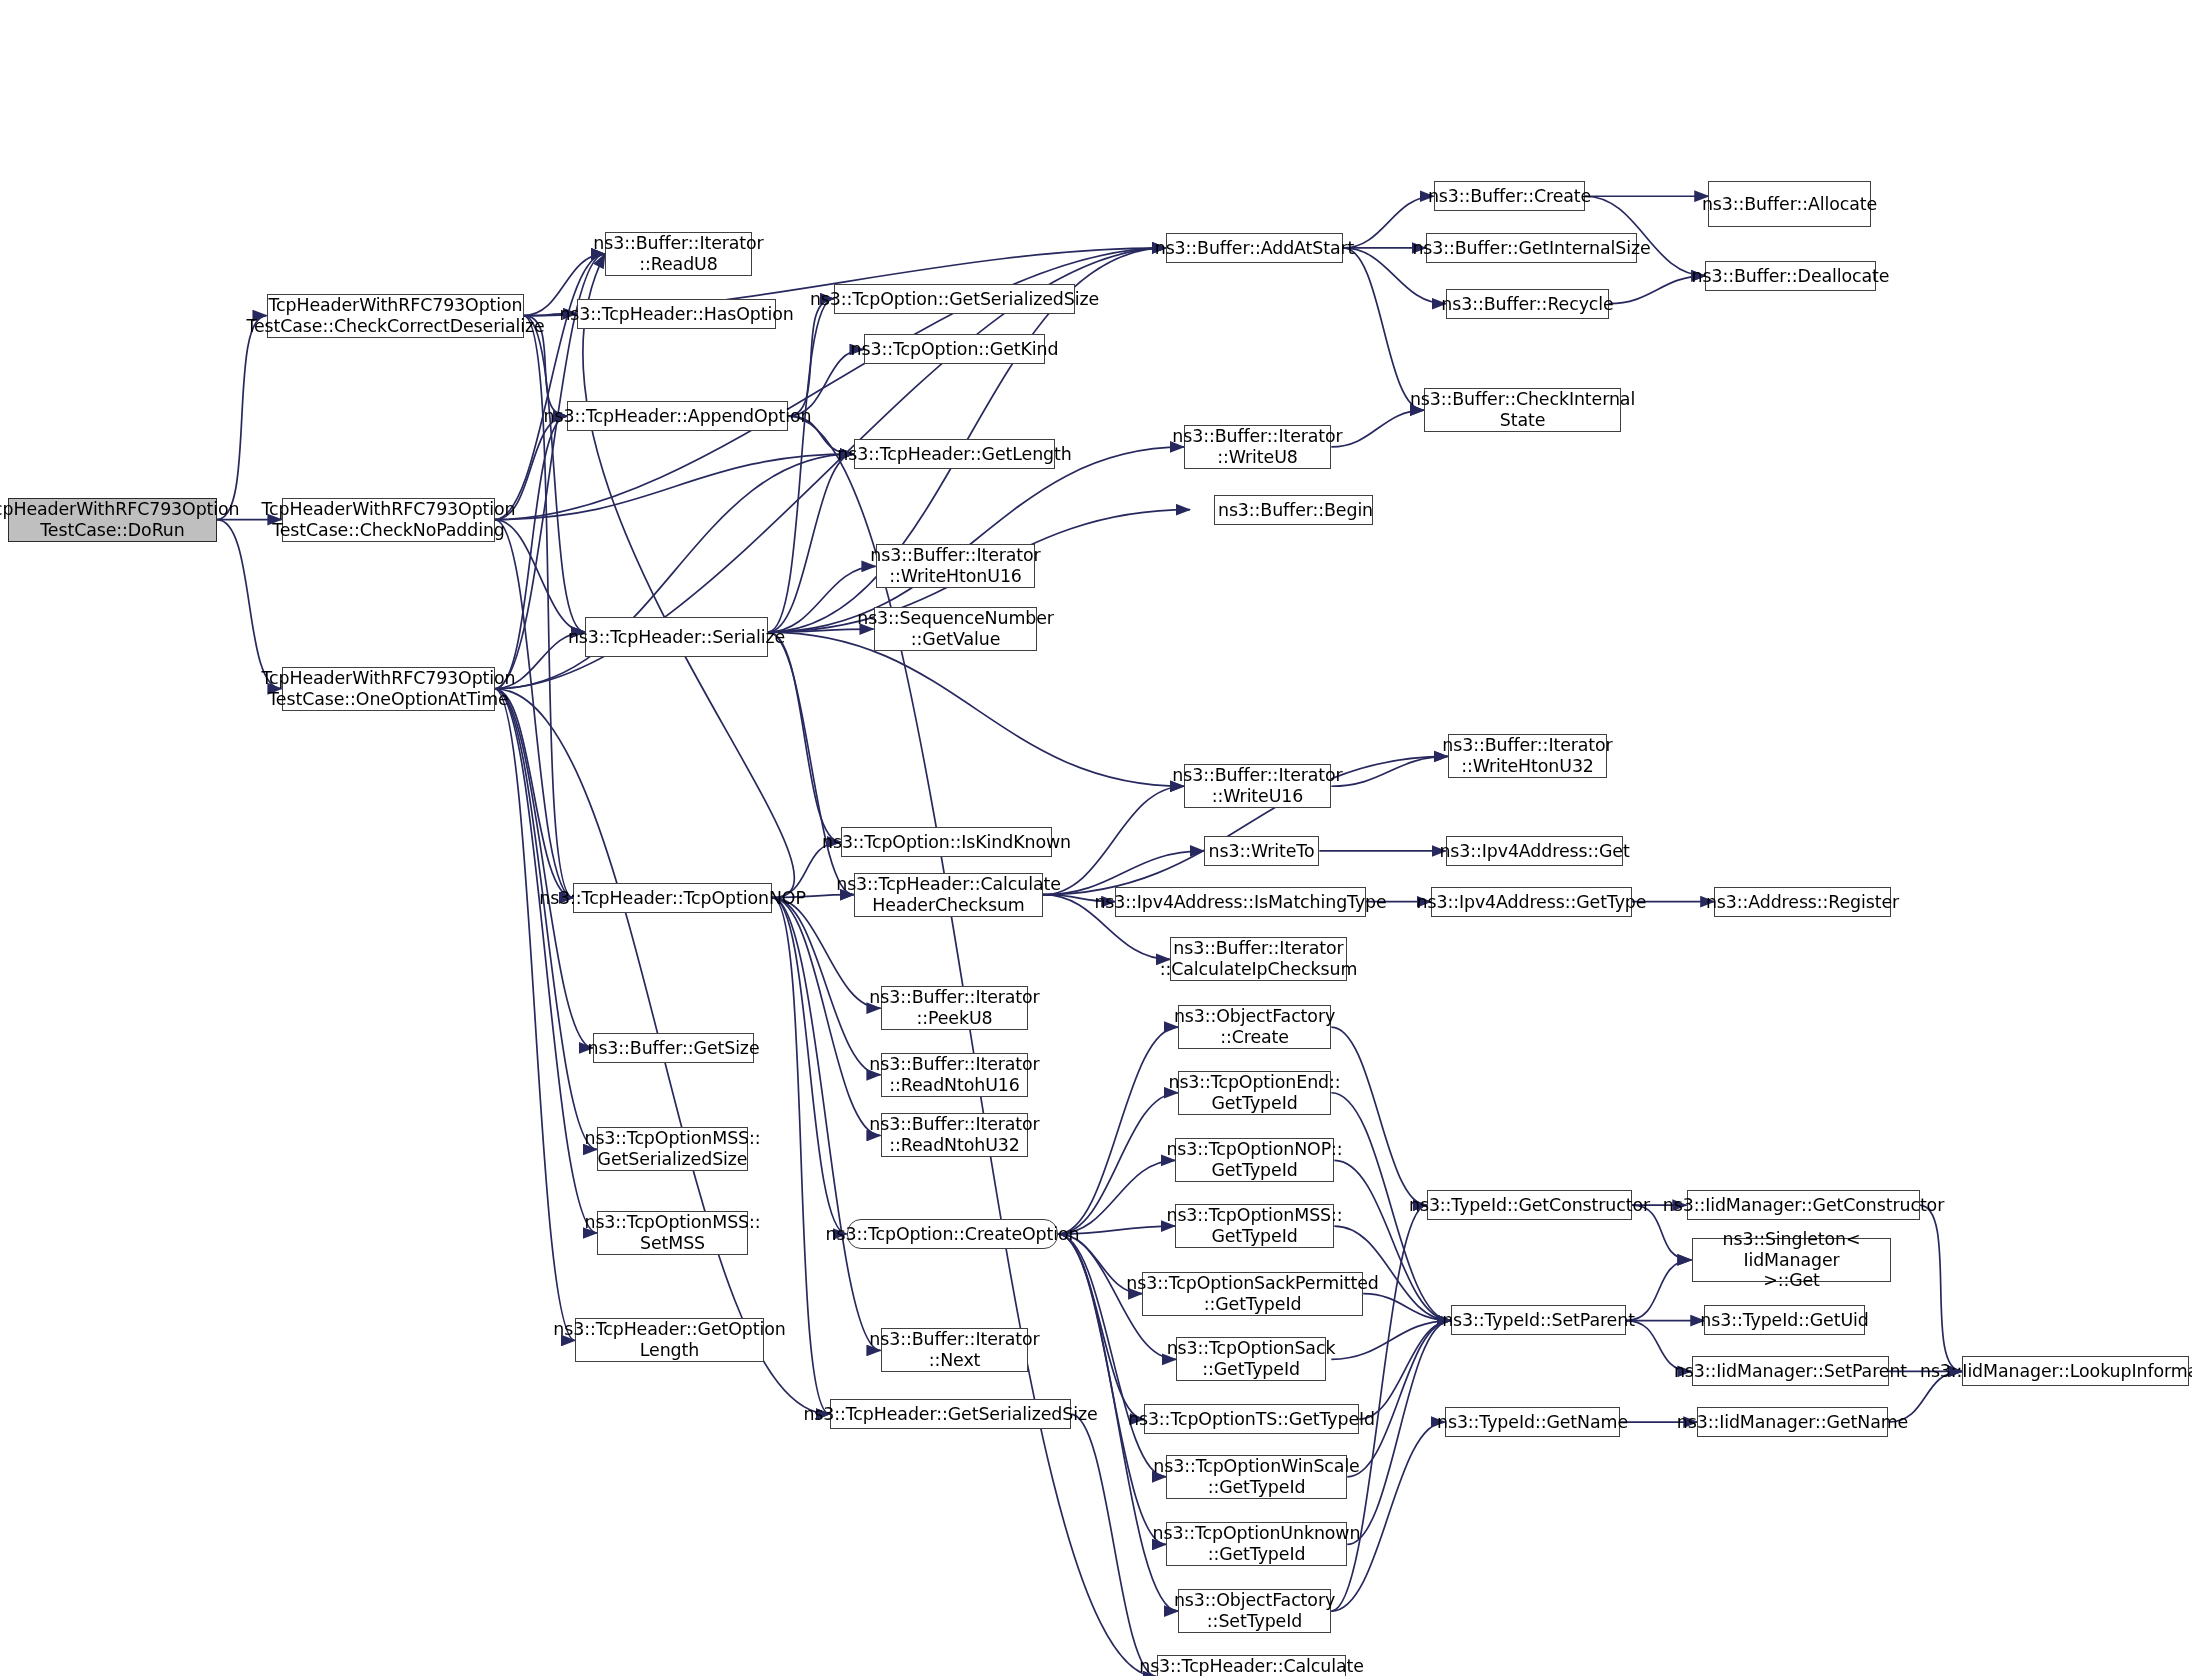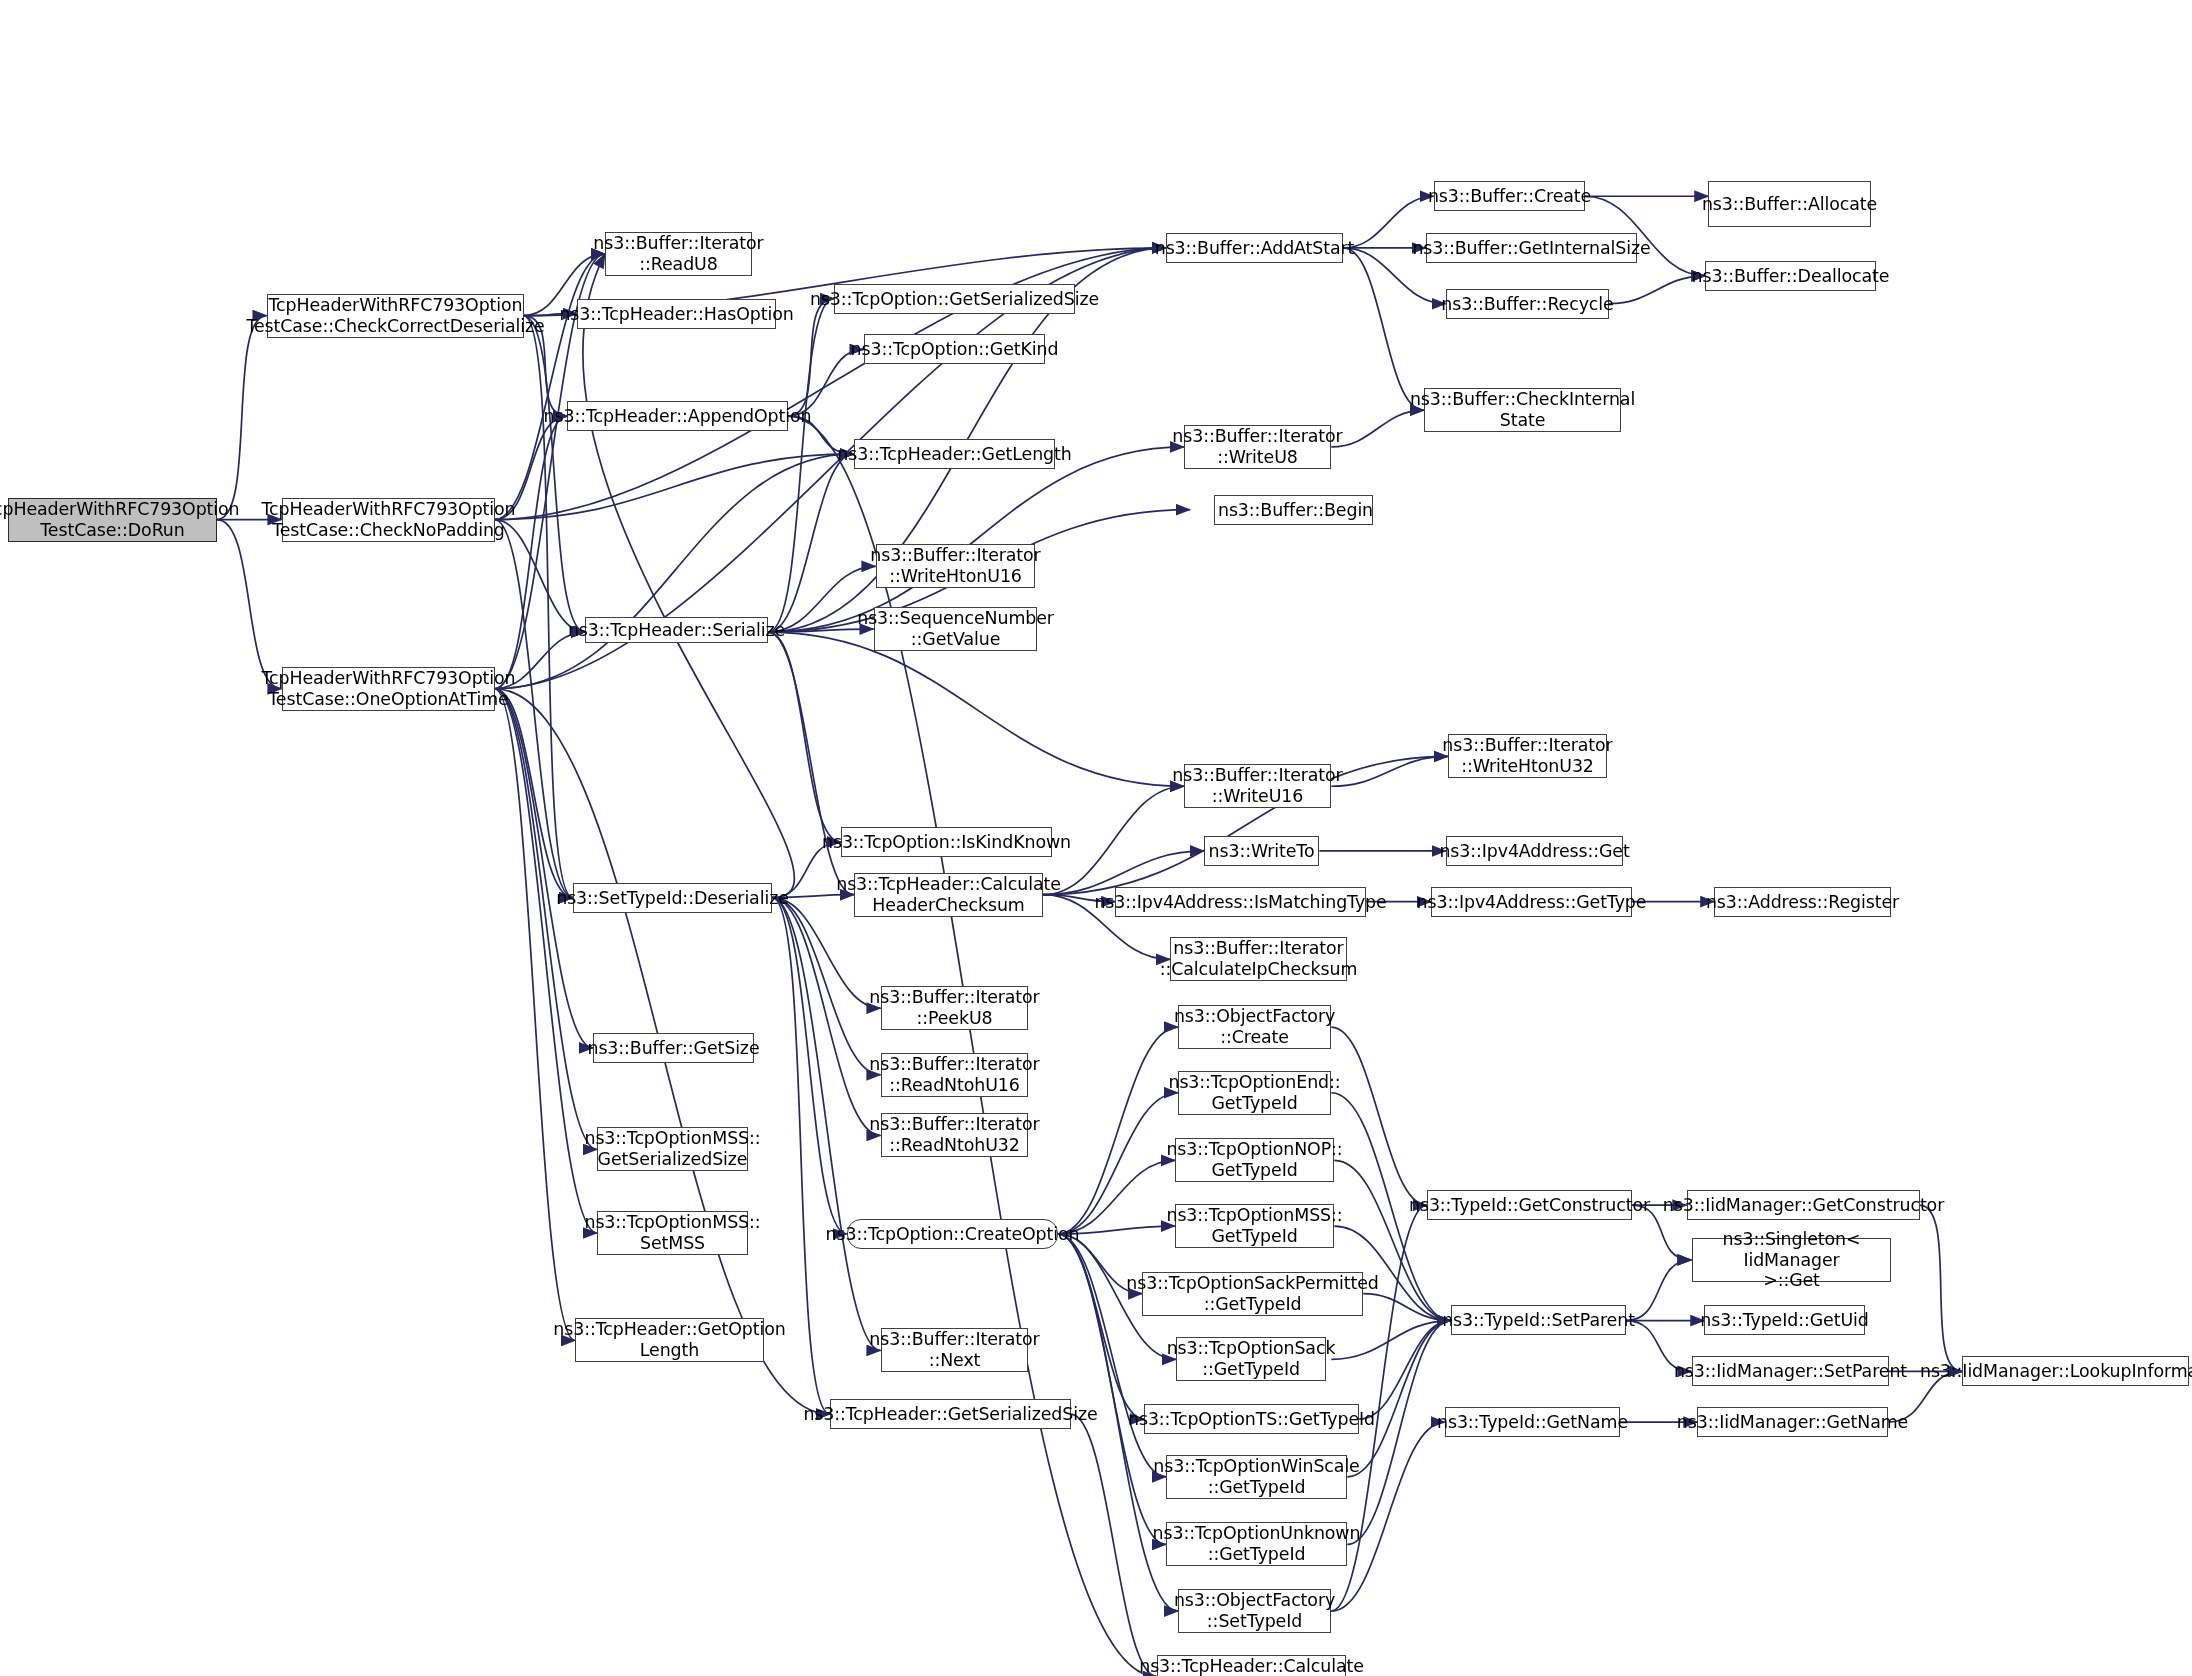--- a/index.html
+++ b/index.html
@@ -166,23 +166,23 @@
 ::ReadU8</div>
       <div class="node" style="left: 577px; top: 299px; width: 199px; height: 30px;">ns3::TcpHeader::HasOption</div>
       <div class="node" style="left: 567px; top: 401px; width: 221px; height: 30px;">ns3::TcpHeader::AppendOption</div>
       <div class="node" style="left: 834px; top: 284px; width: 241px; height: 30px;">ns3::TcpOption::GetSerializedSize</div>
       <div class="node" style="left: 864px; top: 334px; width: 181px; height: 30px;">ns3::TcpOption::GetKind</div>
       <div class="node" style="left: 854px; top: 439px; width: 201px; height: 30px;">ns3::TcpHeader::GetLength</div>
       <div class="node" style="left: 876px; top: 544px; width: 159px; height: 44px;">ns3::Buffer::Iterator
 ::WriteHtonU16</div>
       <div class="node" style="left: 874px; top: 607px; width: 163px; height: 44px;">ns3::SequenceNumber
 ::GetValue</div>
-      <div class="node" style="left: 585px; top: 617px; width: 183px; height: 26px;">ns3::TcpHeader::Serialize</div>
+      <div class="node" style="left: 585px; top: 617px; width: 183px; height: 40px;">ns3::TcpHeader::Serialize</div>
       <div class="node" style="left: 841px; top: 827px; width: 211px; height: 30px;">ns3::TcpOption::IsKindKnown</div>
-      <div class="node" style="left: 573px; top: 883px; width: 199px; height: 30px;">ns3::SetTypeId::Deserialize</div>
+      <div class="node" style="left: 573px; top: 883px; width: 199px; height: 30px;">ns3::TcpHeader::TcpOptionNOP</div>
       <div class="node" style="left: 854px; top: 873px; width: 189px; height: 44px;">ns3::TcpHeader::Calculate
 HeaderChecksum</div>
       <div class="node" style="left: 881px; top: 986px; width: 147px; height: 44px;">ns3::Buffer::Iterator
 ::PeekU8</div>
       <div class="node" style="left: 593px; top: 1033px; width: 161px; height: 30px;">ns3::Buffer::GetSize</div>
       <div class="node" style="left: 881px; top: 1053px; width: 147px; height: 44px;">ns3::Buffer::Iterator
 ::ReadNtohU16</div>
       <div class="node" style="left: 597px; top: 1127px; width: 151px; height: 44px;">ns3::TcpOptionMSS::
 GetSerializedSize</div>
       <div class="node" style="left: 881px; top: 1113px; width: 147px; height: 44px;">ns3::Buffer::Iterator

